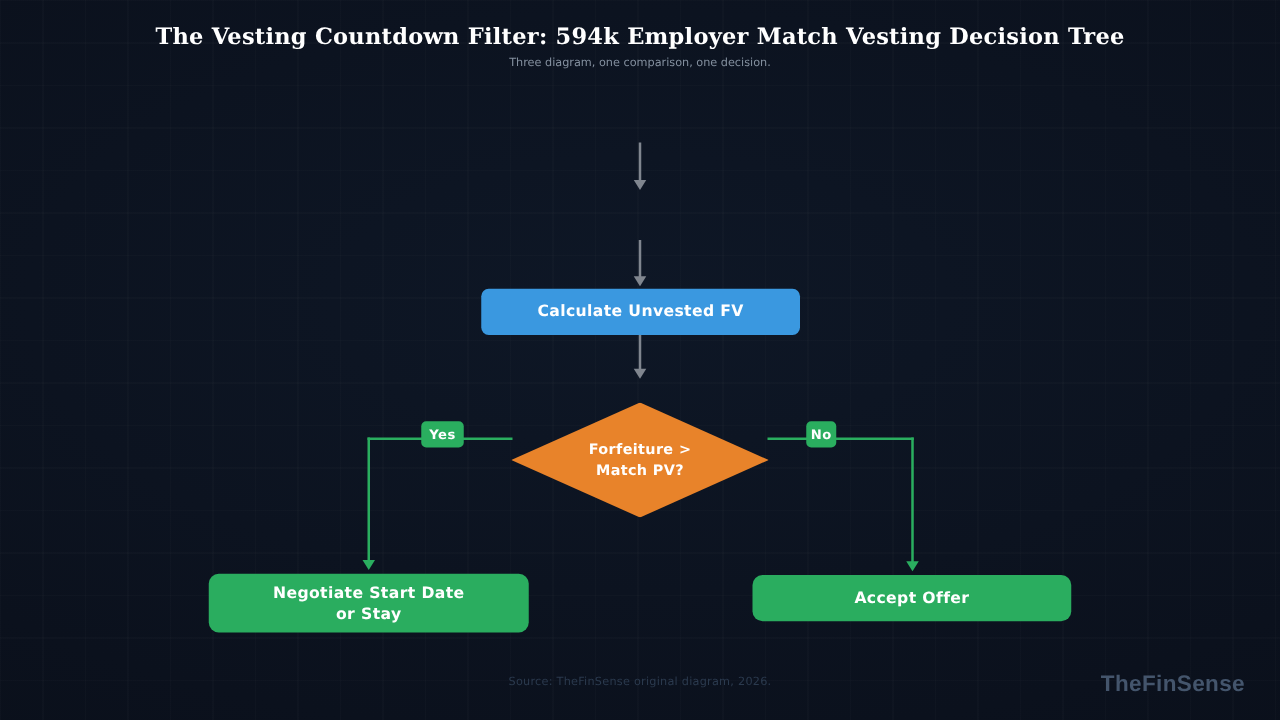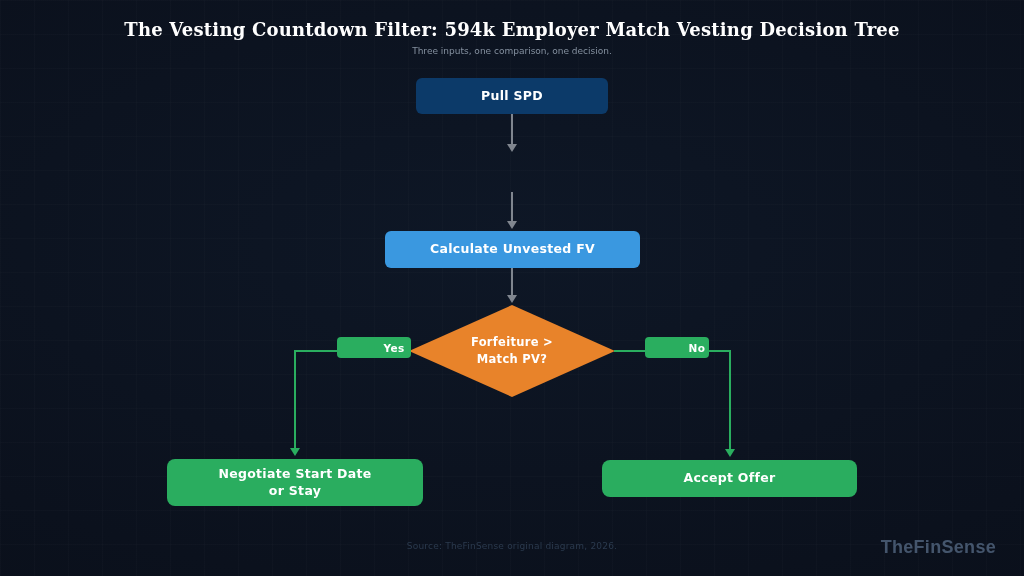--- a/index.html
+++ b/index.html
@@ -22,62 +22,59 @@
   }
   .node{
     position:absolute;display:flex;flex-direction:column;align-items:center;justify-content:center;
     color:#ffffff;font-weight:bold;font-size:12.5px;text-align:center;line-height:1.35;
     border-radius:6px;letter-spacing:.3px;
   }
   .node-dark  {background:#0c3a69;}
   .node-blue  {background:#3a98e0;}
   .node-green {background:#2aad5f;border-radius:8px;}
   .diamond{
-    position:absolute;left:409px;top:305px;width:206px;height:92px;
+    position:absolute;left:409px;top:322px;width:206px;height:92px;
     background:#e8832a;
     clip-path:polygon(50% 0%,100% 50%,50% 100%,0% 50%);
     display:flex;flex-direction:column;align-items:center;justify-content:center;
     color:#ffffff;font-weight:bold;font-size:11.5px;text-align:center;line-height:1.5;letter-spacing:.3px;
   }
   .varrow{position:absolute;width:2px;background:#80868f;}
   .varrow::after{
     content:"";position:absolute;left:-4px;bottom:-7px;
     border-left:5px solid transparent;border-right:5px solid transparent;border-top:8px solid #80868f;
   }
   .gline-h{position:absolute;height:2px;background:#2aae5f;}
   .gline-v{position:absolute;width:2px;background:#2aae5f;}
   .gline-v.arrow::after{
     content:"";position:absolute;left:-4px;bottom:-7px;
     border-left:5px solid transparent;border-right:5px solid transparent;border-top:8px solid #2aae5f;
   }
   .badge{
     position:absolute;background:#2aae5f;color:#ffffff;font-weight:bold;font-size:10.5px;
-    border-radius:4px;display:flex;align-items:center;justify-content:center;letter-spacing:.4px;padding-left:40px;
+    border-radius:4px;display:flex;align-items:center;justify-content:center;letter-spacing:.4px;
   }
   .source{
     position:absolute;left:0;top:541px;width:1024px;text-align:center;
     font-size:9px;color:#2b3a4e;letter-spacing:.2px;
   }
   .watermark{
     position:absolute;right:28px;top:537px;
     font-family:Liberation Sans, sans-serif;
     font-weight:bold;font-size:18px;color:#44556c;letter-spacing:.3px;
   }
 </style>
 </head>
 <body>
 
 <div class="stage">
 
   <div class="title">The Vesting Countdown Filter: 594k Employer Match Vesting Decision Tree</div>
-  <div class="subtitle">Three inputs, one comparison, one decision.</div>
+  <div class="subtitle">Three diagram, one comparison, one decision.</div>
 
-  <div class="node node-dark" style="left:416px;top:78px;width:192px;height:36px;">
-    <span>Pull SPD</span>
-  </div>
 
   <div class="varrow" style="left:511px;top:114px;height:31px;"></div>
 
 
   <div class="varrow" style="left:511px;top:192px;height:30px;"></div>
 
   <div class="node node-blue" style="left:385px;top:231px;width:255px;height:37px;justify-content:center;">
     <span>Calculate Unvested FV</span>
   </div>
 

